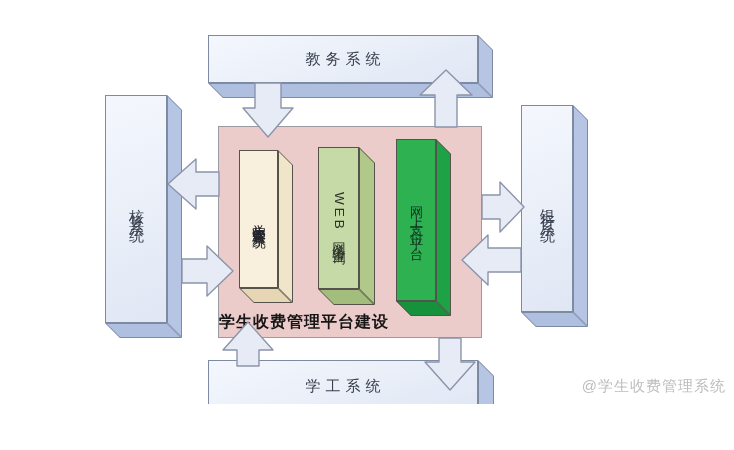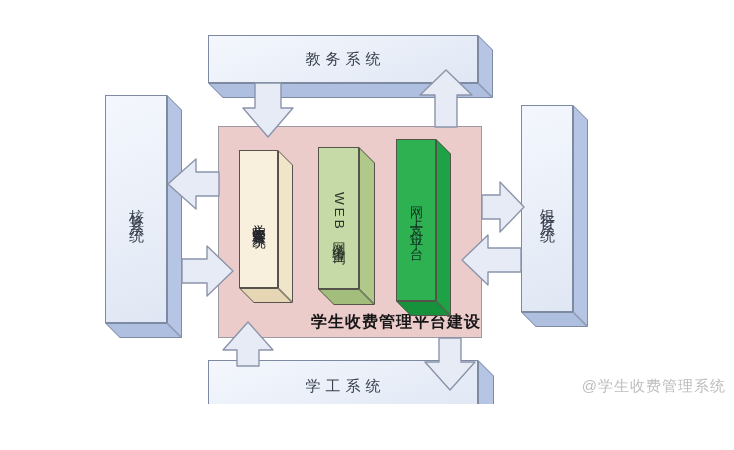--- a/index.html
+++ b/index.html
@@ -34,21 +34,21 @@
 
   
   .h-label{font-size:15px;letter-spacing:5px;color:#39404e;white-space:nowrap;text-indent:5px;}
   .v-label{writing-mode:vertical-rl;text-orientation:mixed;font-size:15px;letter-spacing:6px;color:#39404e;}
   .pillar .v-label{font-size:13.5px;letter-spacing:1.5px;color:#24262b;}
   .pillar-lightgreen .v-label{letter-spacing:3px;color:#2b3328;}
   .pillar-green .v-label{letter-spacing:8px;color:#113523;}
 
   
   .panel{position:absolute;left:218px;top:126px;width:264px;height:212px;background:#eccccb;border:1px solid #9a9aa3;box-sizing:border-box;}
-  .panel-title{position:absolute;left:0;right:0;bottom:4px;text-align:right;font-size:16px;font-weight:700;color:#161616;letter-spacing:1px;}
+  .panel-title{position:absolute;left:0;right:0;bottom:4px;text-align:left;font-size:16px;font-weight:700;color:#161616;letter-spacing:1px;}
 
   
   .arrows{position:absolute;left:0;top:0;z-index:10;}
   .arrows polygon{fill:#e7ebf6;stroke:#8b94aa;stroke-width:1.4;stroke-linejoin:round;}
 
   .watermark{position:absolute;right:8px;bottom:8px;font-size:15px;color:#bdbdbd;letter-spacing:1px;}
 </style>
 </head>
 <body>
 

